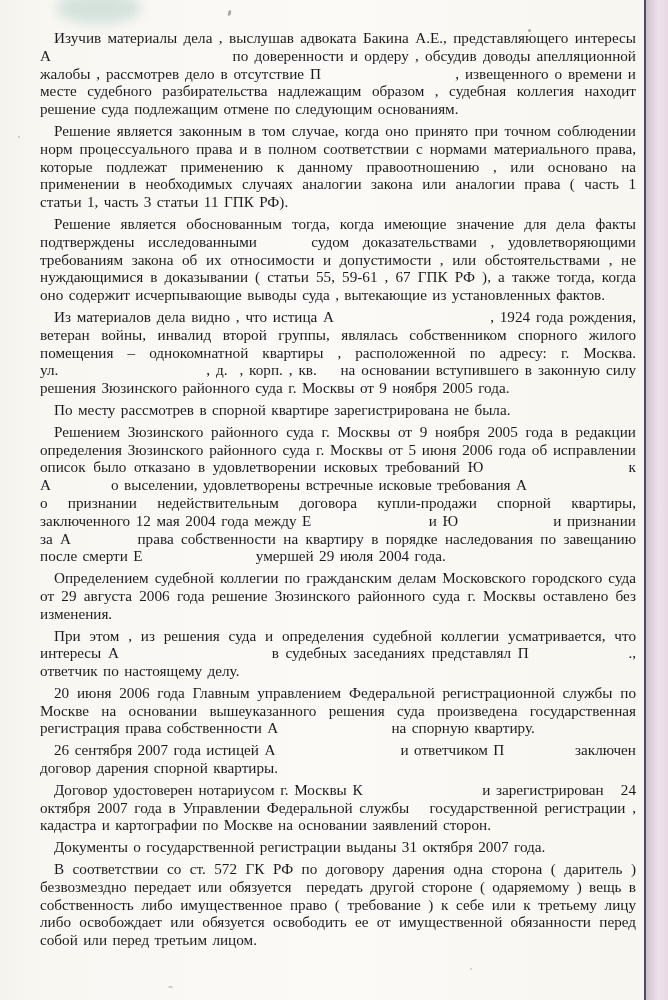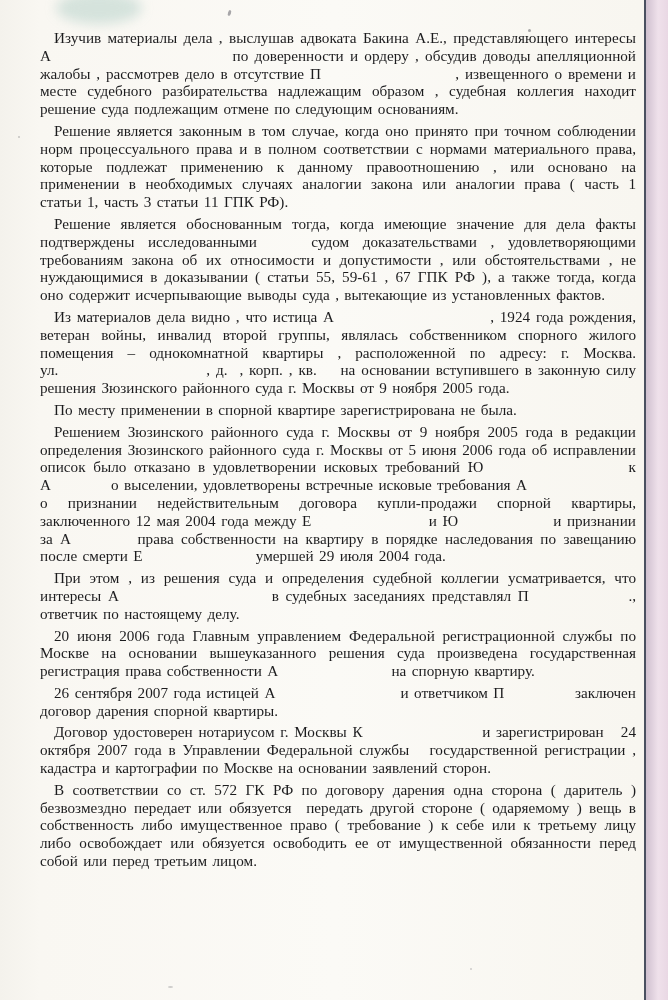--- a/index.html
+++ b/index.html
@@ -39,26 +39,28 @@
 <body>
 
 <div class="page">
   <div class="watermark"></div>
 
   <div class="body-text">
     <p>Изучив материалы дела , выслушав адвоката  Бакина А.Е., представляющего  интересы А&nbsp;&nbsp;&nbsp;&nbsp;&nbsp;&nbsp;&nbsp;&nbsp;&nbsp;&nbsp;&nbsp;&nbsp;&nbsp;&nbsp;&nbsp;&nbsp;&nbsp;&nbsp;&nbsp;&nbsp;&nbsp;&nbsp;&nbsp;&nbsp;&nbsp;&nbsp;&nbsp;&nbsp; по доверенности  и ордеру , обсудив доводы  апелляционной  жалобы , рассмотрев дело в отсутствие П&nbsp;&nbsp;&nbsp;&nbsp;&nbsp;&nbsp;&nbsp;&nbsp;&nbsp;&nbsp;&nbsp;&nbsp;&nbsp;&nbsp;&nbsp;&nbsp;&nbsp;&nbsp;&nbsp;&nbsp;&nbsp;&nbsp; , извещенного о времени и месте судебного разбирательства  надлежащим  образом , судебная  коллегия  находит  решение  суда подлежащим отмене по следующим основаниям.</p>
     <p>Решение является законным в том случае, когда оно принято при точном соблюдении норм процессуального права и в полном соответствии с нормами материального права, которые подлежат применению к данному правоотношению , или основано на применении в необходимых случаях аналогии закона или аналогии права ( часть 1 статьи 1, часть 3 статьи 11 ГПК РФ).</p>
     <p>Решение является обоснованным тогда, когда имеющие значение для дела факты подтверждены исследованными &nbsp;&nbsp;&nbsp;судом доказательствами , удовлетворяющими требованиям закона об их относимости и допустимости , или обстоятельствами , не нуждающимися в доказывании ( статьи 55, 59-61 , 67 ГПК РФ ), а также тогда, когда оно содержит исчерпывающие выводы суда , вытекающие из установленных фактов.</p>
     <p>Из материалов дела видно , что истица  А&nbsp;&nbsp;&nbsp;&nbsp;&nbsp;&nbsp;&nbsp;&nbsp;&nbsp;&nbsp;&nbsp;&nbsp;&nbsp;&nbsp;&nbsp;&nbsp;&nbsp;&nbsp;&nbsp;&nbsp;&nbsp;&nbsp;&nbsp;&nbsp;&nbsp;&nbsp; , 1924 года рождения, ветеран войны, инвалид второй группы,  являлась собственником спорного жилого помещения – однокомнатной квартиры , расположенной по адресу: г. Москва. ул.&nbsp;&nbsp;&nbsp;&nbsp;&nbsp;&nbsp;&nbsp;&nbsp;&nbsp;&nbsp;&nbsp;&nbsp;&nbsp;&nbsp;&nbsp;&nbsp;&nbsp;&nbsp;&nbsp;&nbsp;&nbsp;&nbsp;&nbsp;&nbsp; , д.&nbsp;&nbsp;, корп.&nbsp;, кв.&nbsp;&nbsp;&nbsp; на основании вступившего в законную силу решения Зюзинского районного суда г. Москвы от 9 ноября 2005 года.</p>
-    <p>По месту применении в спорной квартире зарегистрирована не была.</p>
+    <p>По месту рассмотрев в спорной квартире зарегистрирована не была.</p>
     <p>Решением Зюзинского районного суда г. Москвы от 9 ноября 2005 года в редакции определения Зюзинского районного  суда г. Москвы от 5 июня 2006 года об исправлении описок было отказано в удовлетворении исковых требований Ю&nbsp;&nbsp;&nbsp;&nbsp;&nbsp;&nbsp;&nbsp;&nbsp;&nbsp;&nbsp;&nbsp;&nbsp;&nbsp;&nbsp;&nbsp;&nbsp;&nbsp;&nbsp; к А&nbsp;&nbsp;&nbsp;&nbsp;&nbsp;&nbsp;&nbsp;&nbsp;&nbsp;&nbsp; о выселении, удовлетворены встречные исковые требования А&nbsp;&nbsp;&nbsp;&nbsp;&nbsp;&nbsp;&nbsp;&nbsp;&nbsp;&nbsp;&nbsp;&nbsp;&nbsp;&nbsp;&nbsp;&nbsp;&nbsp;&nbsp;&nbsp;&nbsp; о признании недействительным договора купли-продажи спорной квартиры, заключенного 12 мая 2004 года между Е&nbsp;&nbsp;&nbsp;&nbsp;&nbsp;&nbsp;&nbsp;&nbsp;&nbsp;&nbsp;&nbsp;&nbsp;&nbsp;&nbsp;&nbsp;&nbsp;&nbsp;&nbsp;&nbsp;&nbsp; и Ю&nbsp;&nbsp;&nbsp;&nbsp;&nbsp;&nbsp;&nbsp;&nbsp;&nbsp;&nbsp;&nbsp;&nbsp;&nbsp;&nbsp;&nbsp;&nbsp; и признании за А&nbsp;&nbsp;&nbsp;&nbsp;&nbsp;&nbsp;&nbsp;&nbsp; права собственности на квартиру в порядке наследования по завещанию после смерти Е&nbsp;&nbsp;&nbsp;&nbsp;&nbsp;&nbsp;&nbsp;&nbsp;&nbsp;&nbsp;&nbsp;&nbsp;&nbsp;&nbsp;&nbsp;&nbsp;&nbsp;&nbsp;&nbsp;&nbsp; умершей 29 июля 2004 года.</p>
+    <p>Определением судебной коллегии по гражданским делам Московского городского суда от 29 августа 2006 года решение Зюзинского районного суда г. Москвы оставлено без изменения.</p>
     <p>При этом , из  решения суда и определения судебной коллегии усматривается, что интересы А&nbsp;&nbsp;&nbsp;&nbsp;&nbsp;&nbsp;&nbsp;&nbsp;&nbsp;&nbsp;&nbsp;&nbsp;&nbsp;&nbsp;&nbsp;&nbsp;&nbsp;&nbsp;&nbsp;&nbsp;&nbsp;&nbsp; в судебных заседаниях  представлял П&nbsp;&nbsp;&nbsp;&nbsp;&nbsp;&nbsp;&nbsp;&nbsp;&nbsp;&nbsp;&nbsp;&nbsp;&nbsp;&nbsp; ., ответчик по настоящему делу.</p>
     <p>20 июня 2006 года Главным управлением Федеральной регистрационной службы по Москве на основании  вышеуказанного решения суда произведена государственная регистрация права собственности А&nbsp;&nbsp;&nbsp;&nbsp;&nbsp;&nbsp;&nbsp;&nbsp;&nbsp;&nbsp;&nbsp;&nbsp;&nbsp;&nbsp;&nbsp;&nbsp;&nbsp;&nbsp;&nbsp;&nbsp; на спорную квартиру.</p>
     <p>26  сентября  2007  года  истицей  А&nbsp;&nbsp;&nbsp;&nbsp;&nbsp;&nbsp;&nbsp;&nbsp;&nbsp;&nbsp;&nbsp;&nbsp;&nbsp;&nbsp;&nbsp;&nbsp;&nbsp;&nbsp;&nbsp;&nbsp;&nbsp;&nbsp; и  ответчиком  П&nbsp;&nbsp;&nbsp;&nbsp;&nbsp;&nbsp;&nbsp;&nbsp;&nbsp;&nbsp;&nbsp;&nbsp; заключен  договор дарения спорной квартиры.</p>
     <p>Договор  удостоверен  нотариусом  г.  Москвы  К&nbsp;&nbsp;&nbsp;&nbsp;&nbsp;&nbsp;&nbsp;&nbsp;&nbsp;&nbsp;&nbsp;&nbsp;&nbsp;&nbsp;&nbsp;&nbsp;&nbsp;&nbsp;&nbsp;&nbsp; и  зарегистрирован &nbsp;&nbsp;24 октября 2007 года в Управлении Федеральной службы &nbsp;&nbsp;государственной регистрации , кадастра и картографии по Москве на основании заявлений сторон.</p>
+    <p>Документы о государственной регистрации выданы 31 октября 2007 года.</p>
     <p>В  соответствии  со  ст.  572  ГК  РФ  по  договору  дарения  одна  сторона  ( даритель ) безвозмездно  передает  или  обязуется &nbsp;передать  другой  стороне  ( одаряемому )  вещь  в собственность либо имущественное право ( требование ) к себе или к третьему лицу  либо освобождает  или обязуется освободить ее от имущественной обязанности перед собой или перед третьим лицом.</p>
   </div>
 
   <div class="edge-line"></div>
   <div class="edge-strip"></div>
 
   <div class="speck s1"></div>
   <div class="speck s2"></div>
   <div class="speck s3"></div>
   <div class="speck s4"></div>

